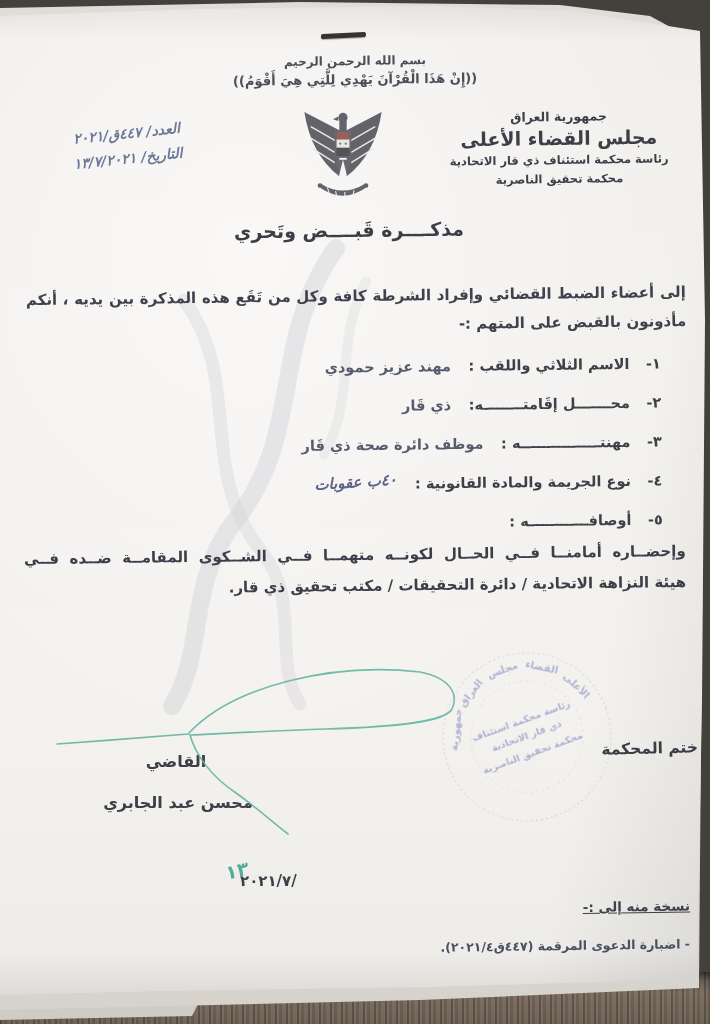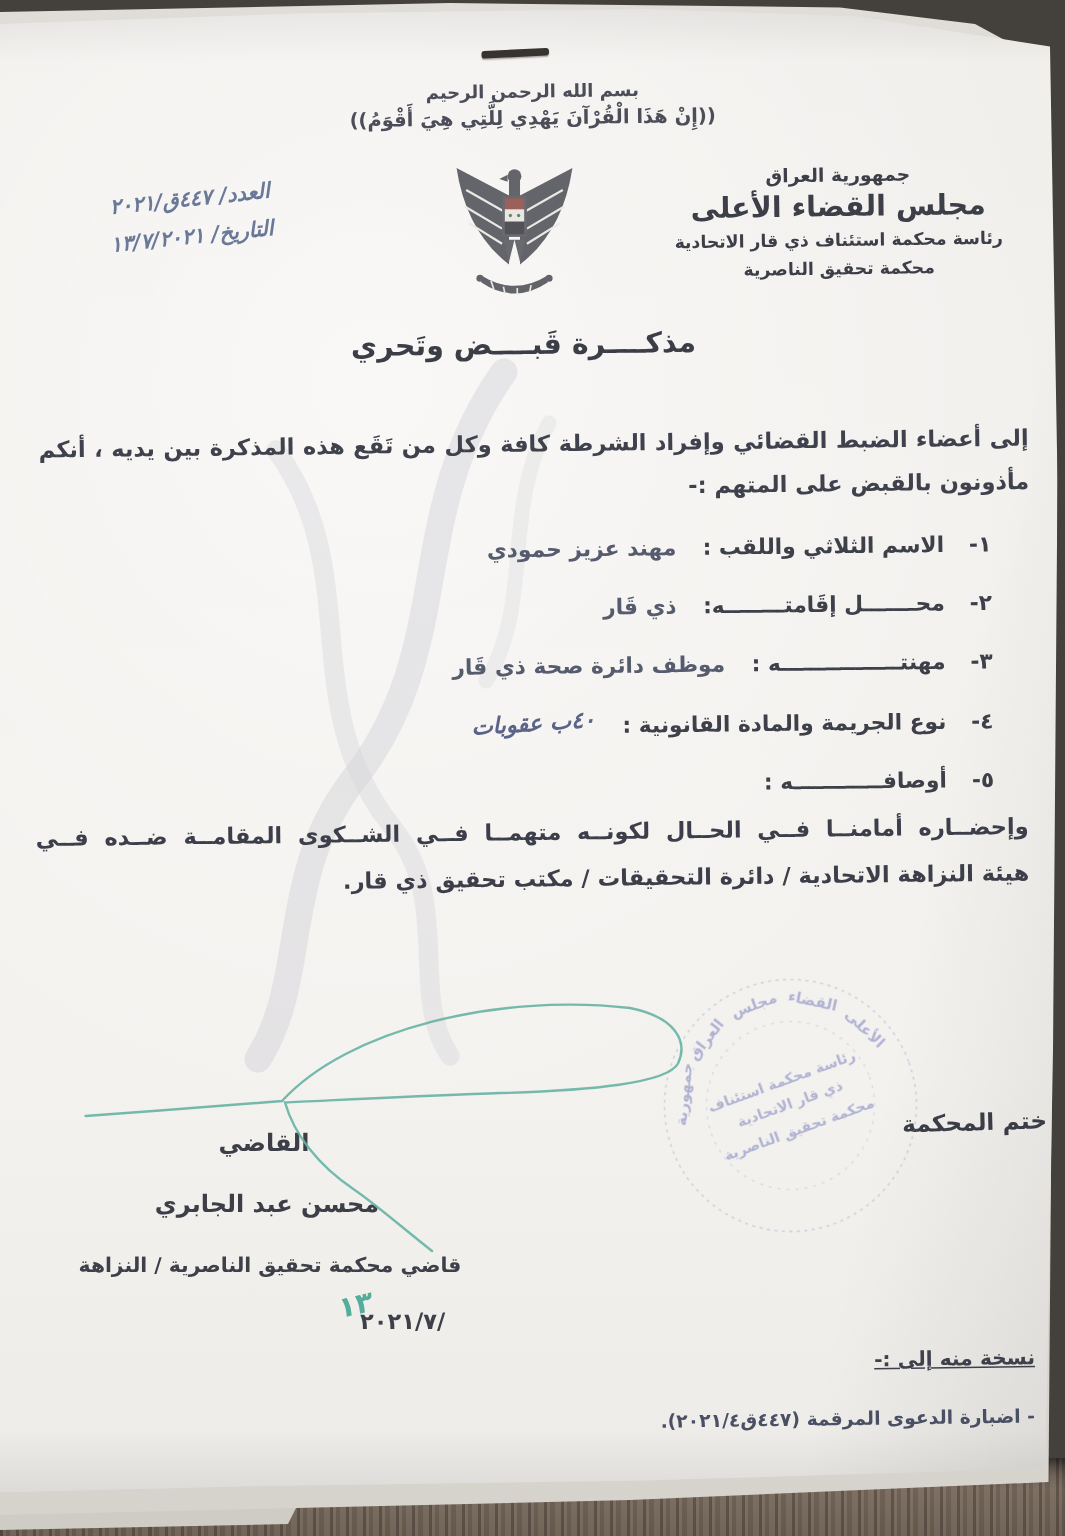--- a/index.html
+++ b/index.html
@@ -192,21 +192,20 @@
       </div>
     </div>
 
     <div class="abs order">
       <div class="j">وإحضــاره أمامنــا فــي الحــال لكونــه متهمــا فــي الشــكوى المقامــة ضــده فــي</div>
       <div>هيئة النزاهة الاتحادية / دائرة التحقيقات / مكتب تحقيق ذي قار.</div>
     </div>
 
     <div class="abs sig-title">القاضي</div>
     <div class="abs sig-name">محسن عبد الجابري</div>
-    <div class="abs sig-role">قاضي محكمة تحقيق الناصرية / النزاهة</div>
     <div class="abs sig-date" dir="ltr">٢٠٢١/٧/</div>
     <div class="abs sig-day">١٣</div>
 
     <div class="abs stamp-label">ختم المحكمة</div>
 
     <div class="abs footer-label">نسخة منه إلى :-</div>
     <div class="abs footer-item">- اضبارة الدعوى المرقمة (٤٤٧ق٢٠٢١/٤).</div>
 
     <svg class="ink" width="710" height="1024" viewBox="0 0 710 1024">
 

